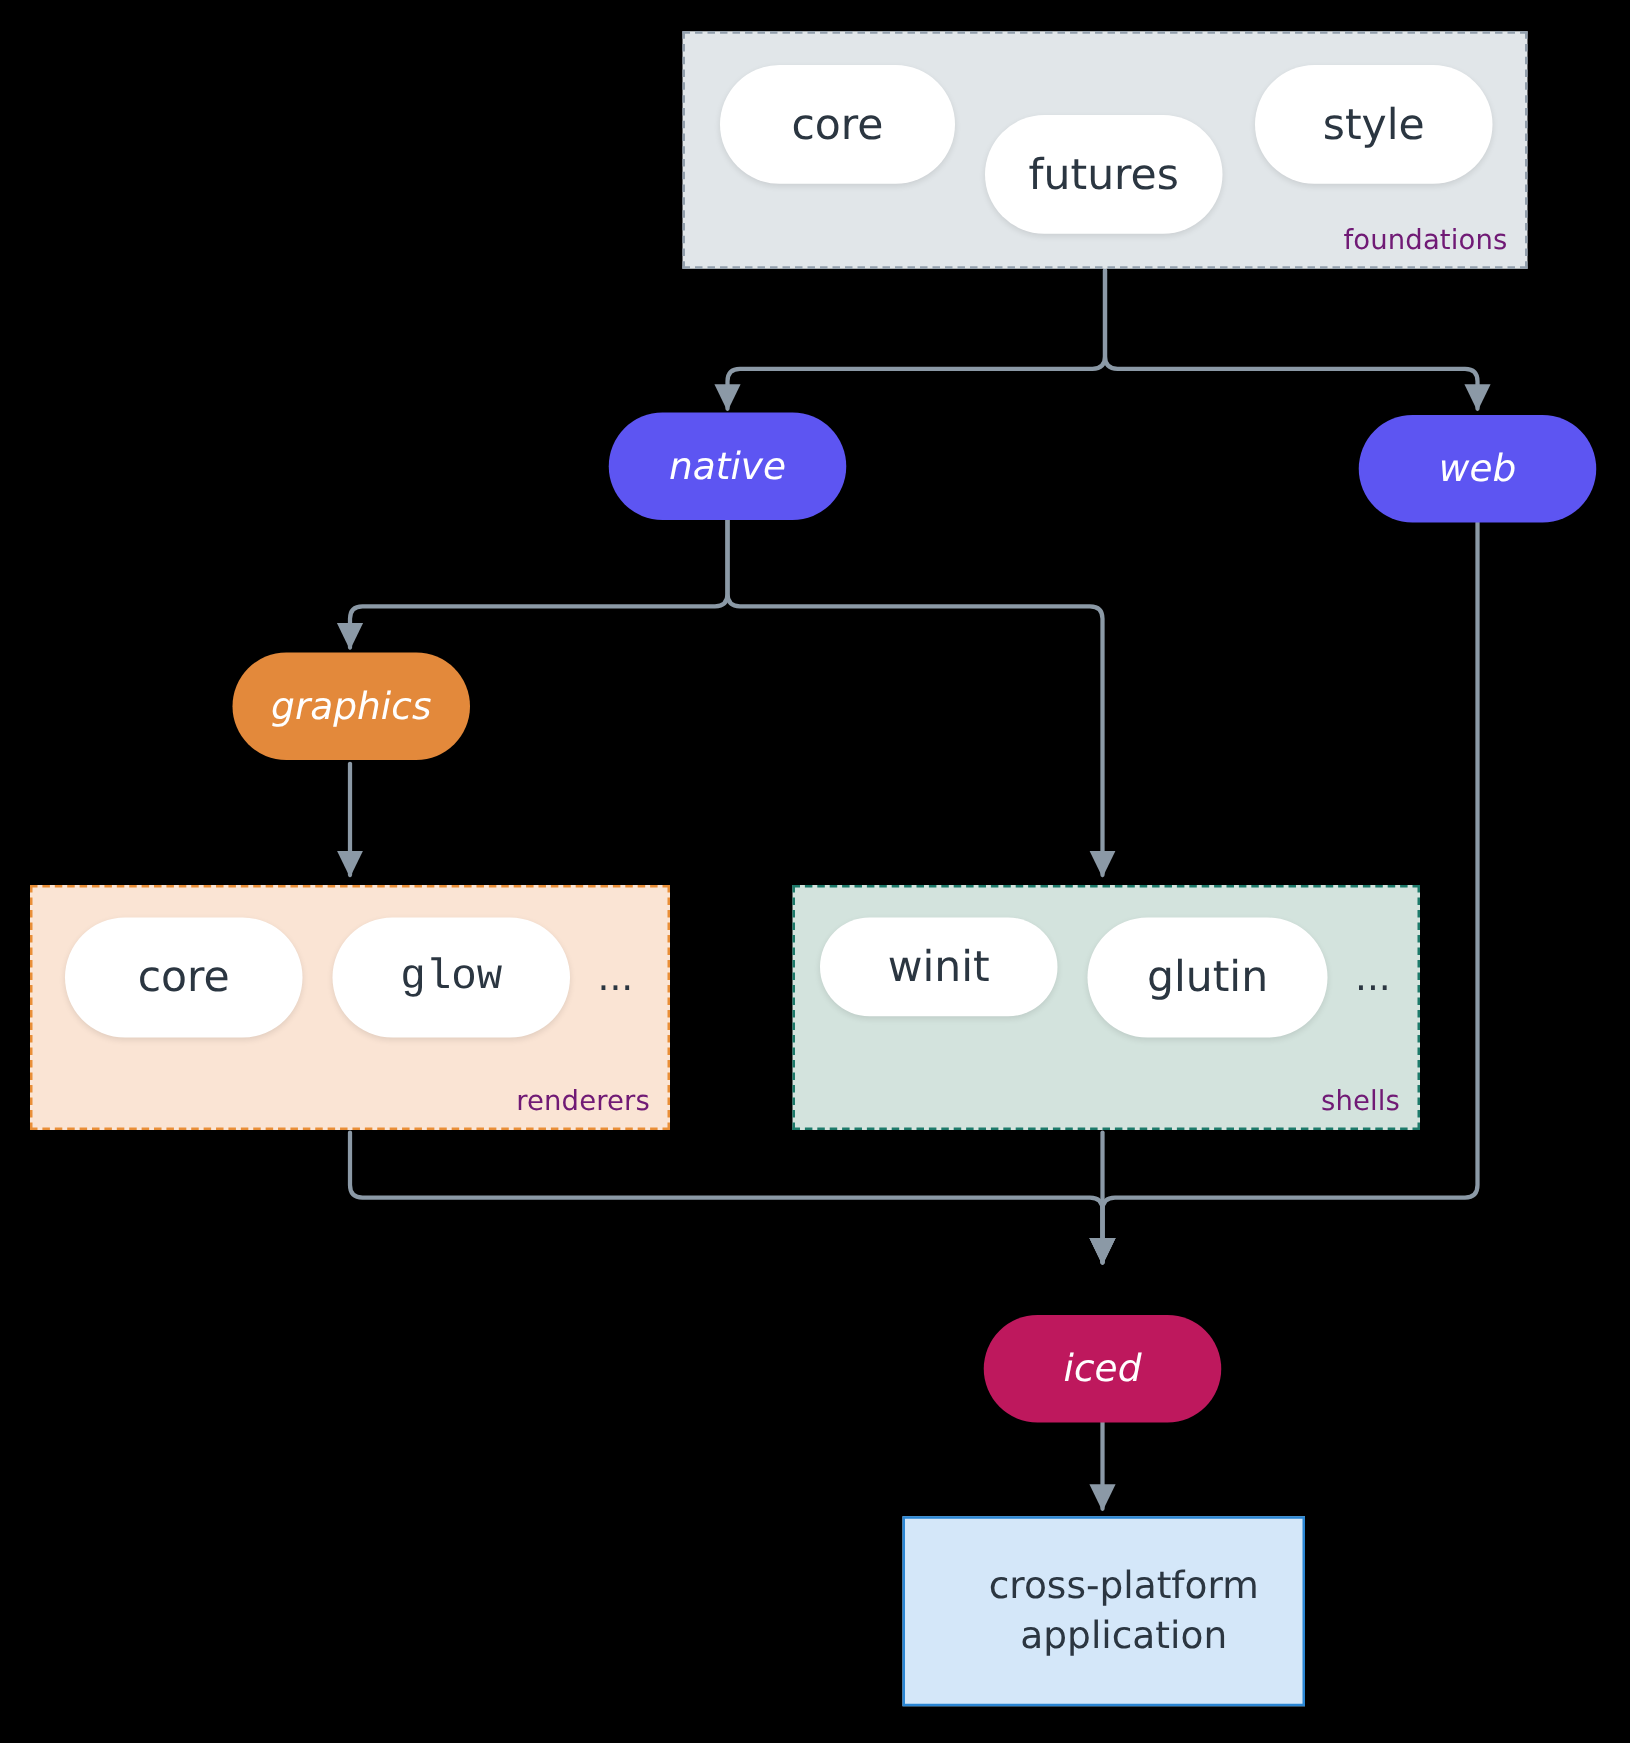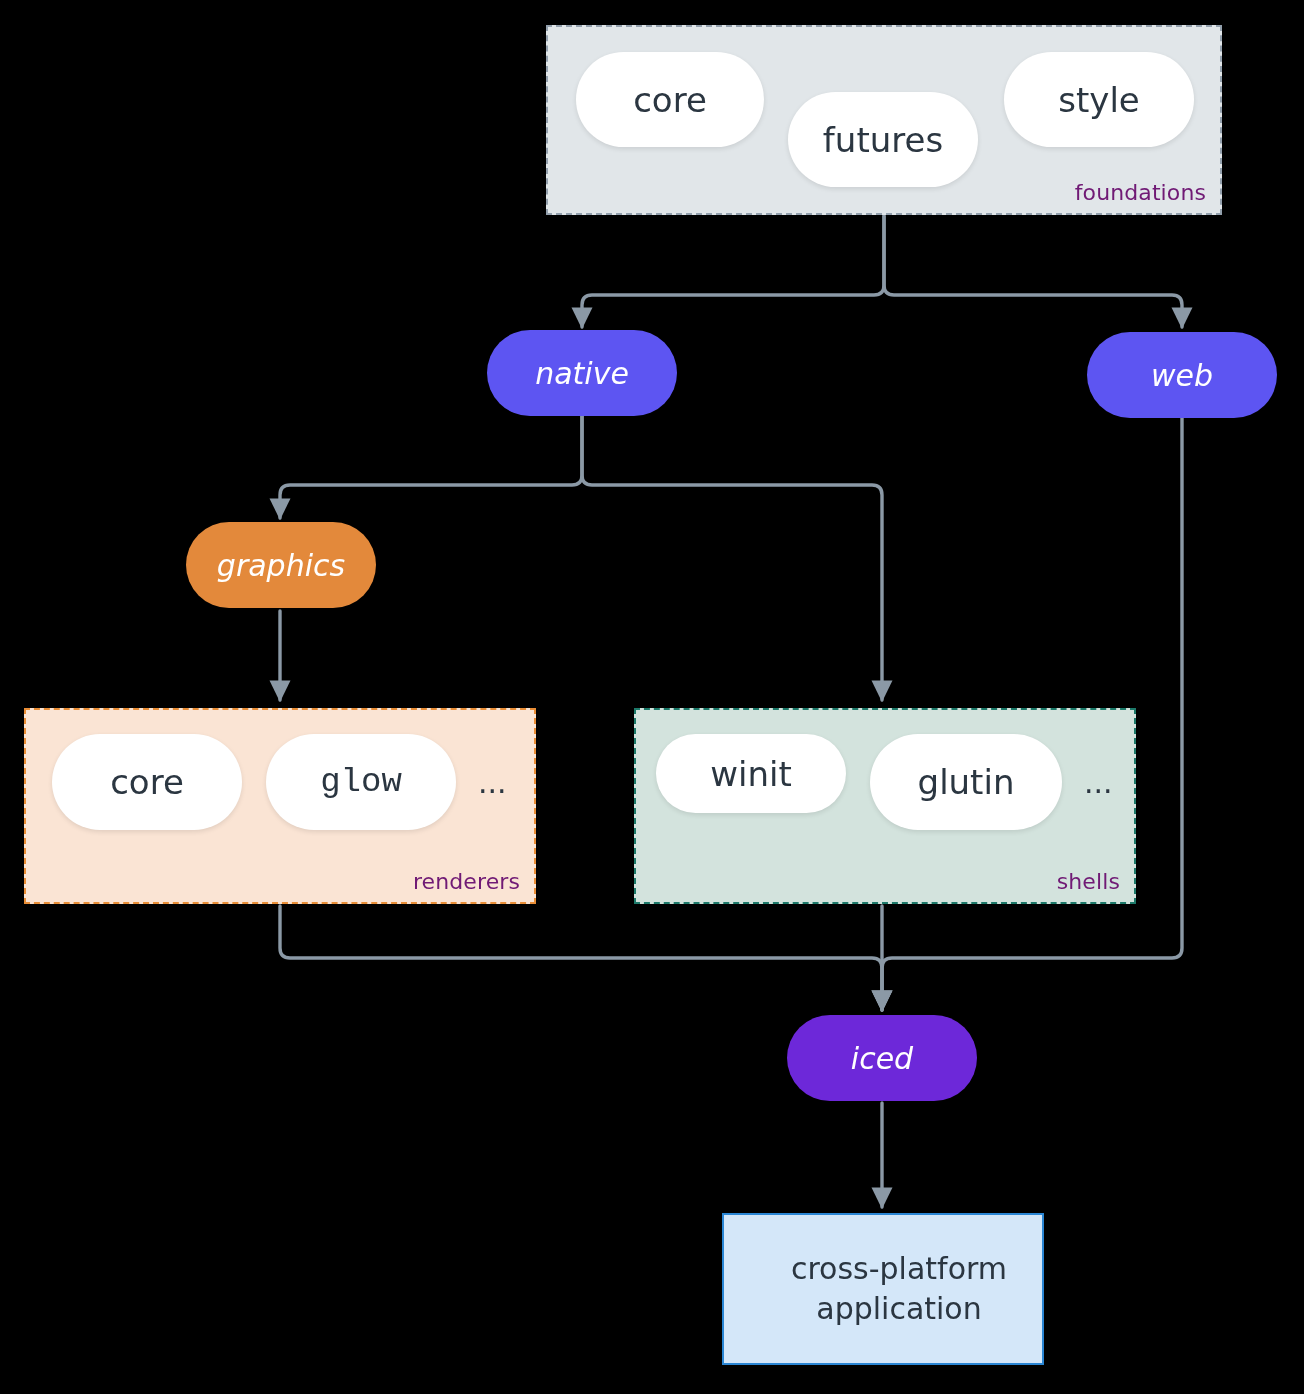--- a/index.html
+++ b/index.html
@@ -99,21 +99,21 @@
     display: flex;
     align-items: center;
     justify-content: center;
     font-size: 30px;
     color: #ffffff;
     white-space: nowrap;
     font-style: italic;
   }
   .n-purple { background: #5d55f2; }
   .n-orange { background: #e3893b; }
-  .n-blue   { background: #6d28d9; }
+  .n-blue   { background: #be185d; margin-top: 37px; }
 
   
   #node-application {
     position: absolute;
     box-sizing: border-box;
     left: 722px; top: 1213px;
     width: 322px; height: 152px;
     background: #d4e7f9;
     border: 2px solid #2a86d4;
     display: flex;

